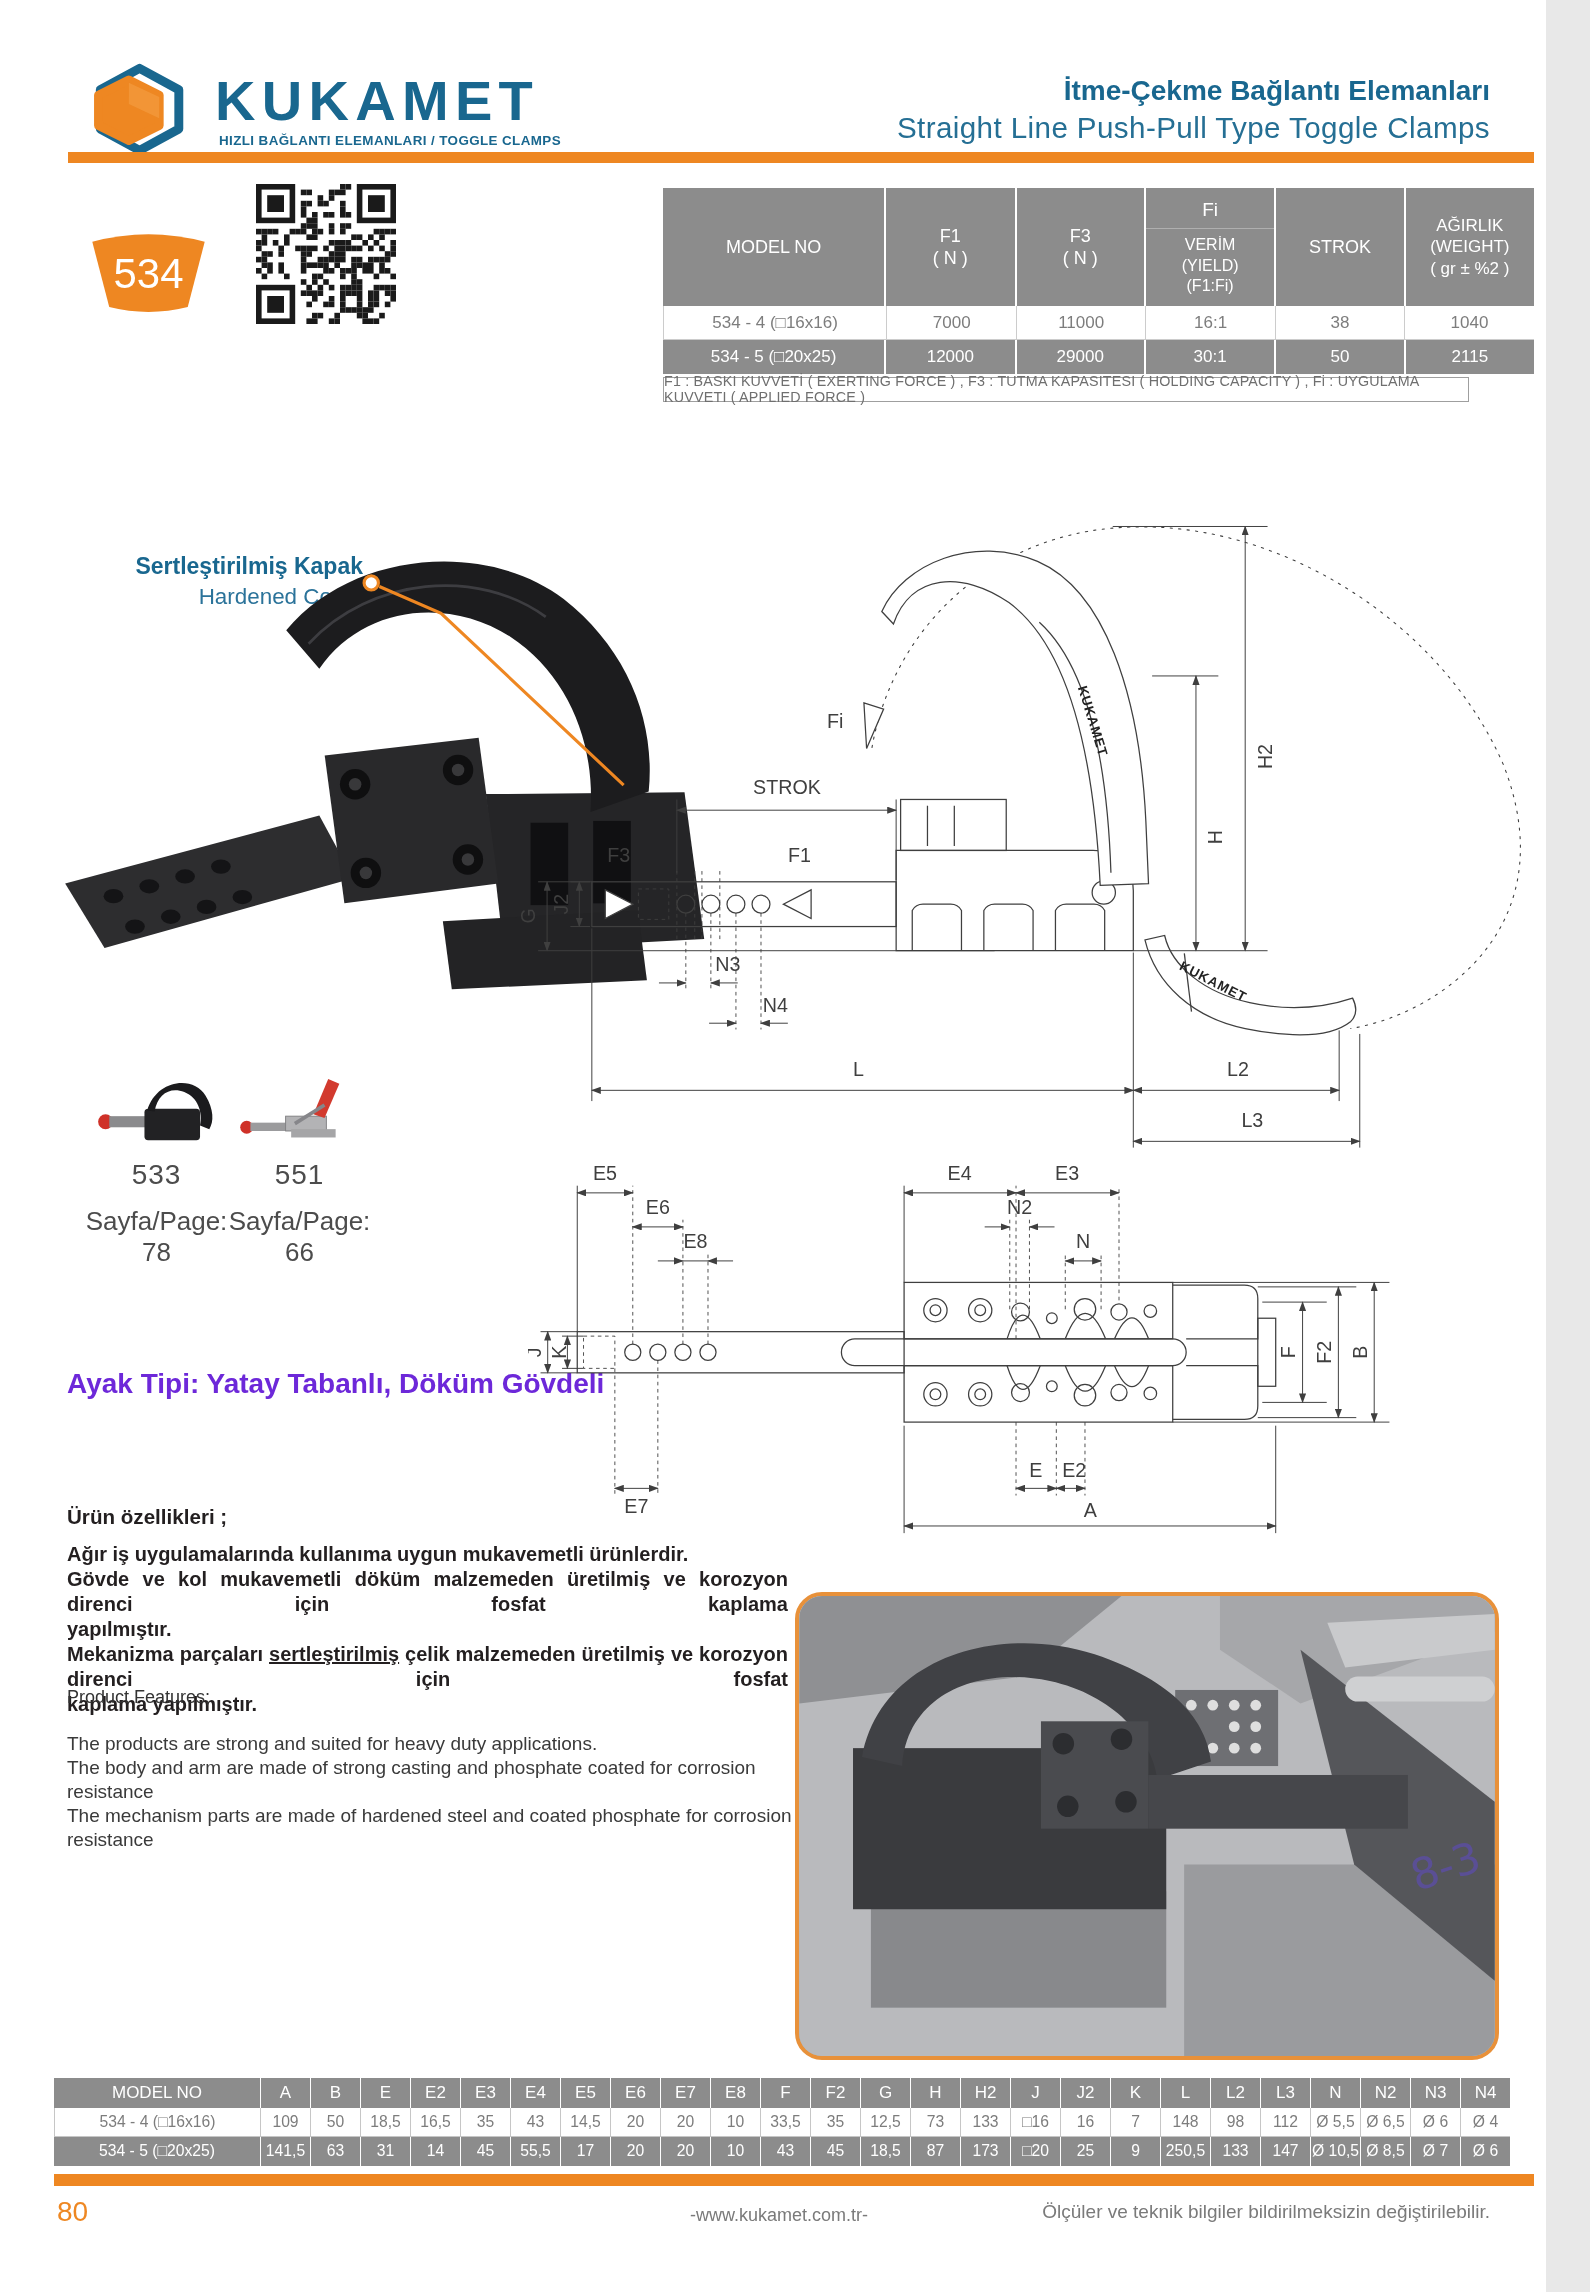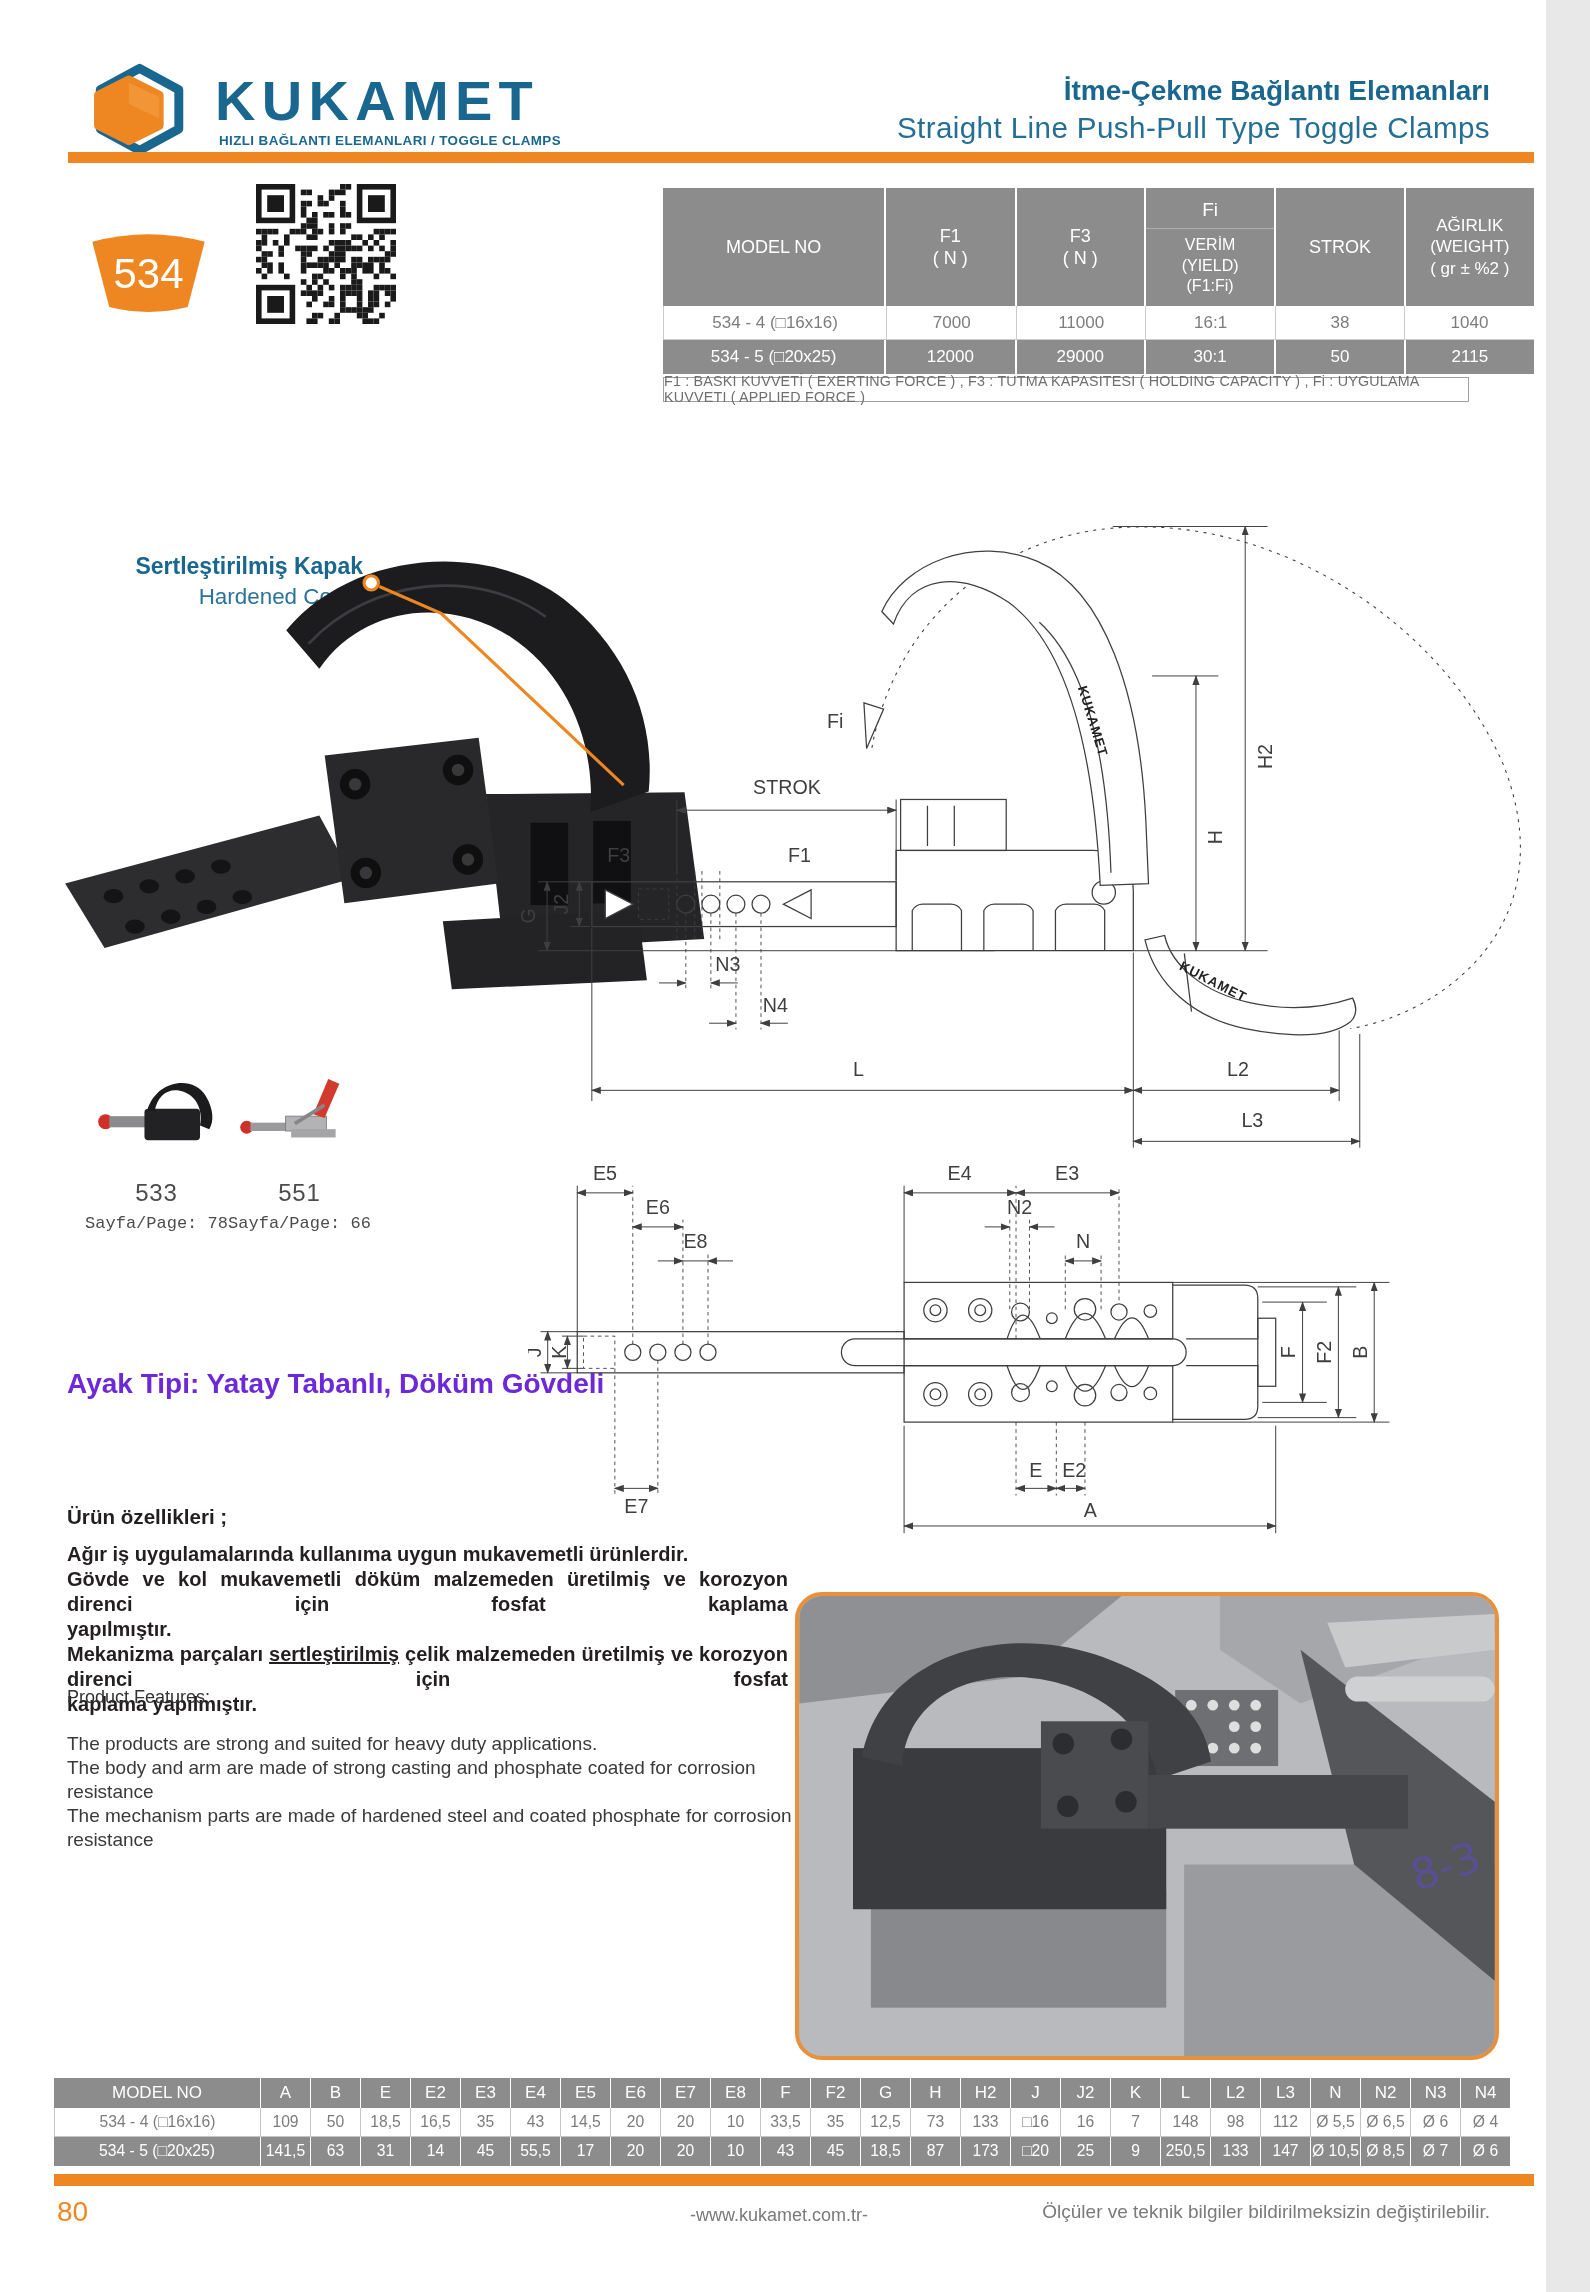--- a/index.html
+++ b/index.html
@@ -34,22 +34,22 @@
   .ft-note{margin-top:2.7px;width:804px;height:23px;border:0.9px solid #9f9f9f;color:#6f6f6f;font-size:14.3px;
            display:flex;align-items:center;justify-content:center;letter-spacing:0.2px;}
 
   
   .callout{left:63px;top:553px;width:300px;text-align:right;}
   .callout .tr{font-size:23px;font-weight:bold;color:#19678F;}
   .callout .en{font-size:22.4px;font-weight:400;color:#2b739a;margin-top:3.6px;}
 
   
   .rel-item{width:143px;text-align:center;}
-  .rel-model{font-size:24px;color:#4c4c4c;margin-top:20px;letter-spacing:0.9px;}
-  .rel-page{font-size:17px;color:#4c4c4c;margin-top:7px;font-family:Liberation Mono, monospace;}
+  .rel-model{font-size:28px;color:#4c4c4c;margin-top:0;letter-spacing:0.9px;}
+  .rel-page{font-size:26px;color:#4c4c4c;margin-top:15px;}
 
   
   .sec-tr{left:67px;top:1368px;font-size:28px;font-weight:bold;color:#6d28d9;}
   .sec-en{left:67px;top:1406px;font-size:28px;font-weight:400;color:#256f94;}
 
   
   .feat-title{left:67px;top:1505px;font-size:20.6px;font-weight:bold;color:#231f20;}
   .feat-tr{left:67px;top:1542px;width:721px;font-size:20px;font-weight:bold;color:#231f20;line-height:25px;}
   .feat-tr .just{text-align:justify;text-align-last:justify;}
   .u{text-decoration:underline;}

